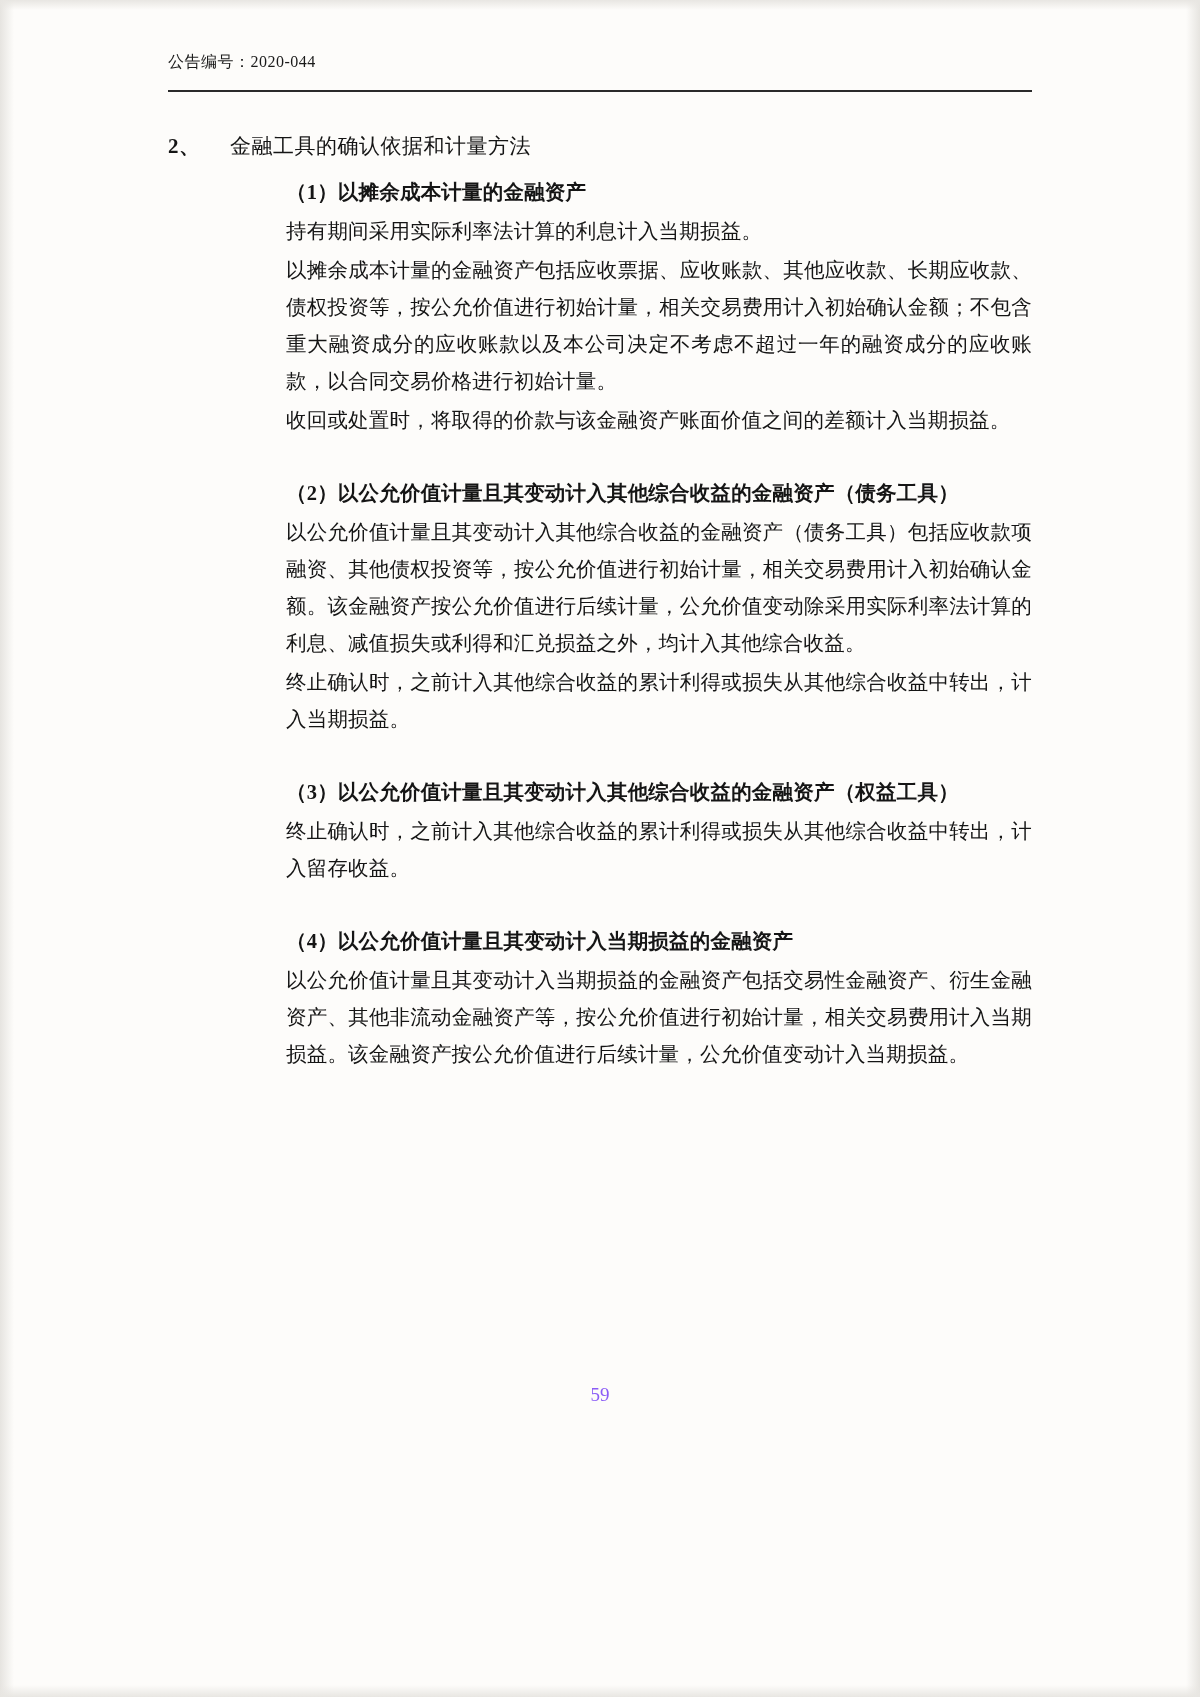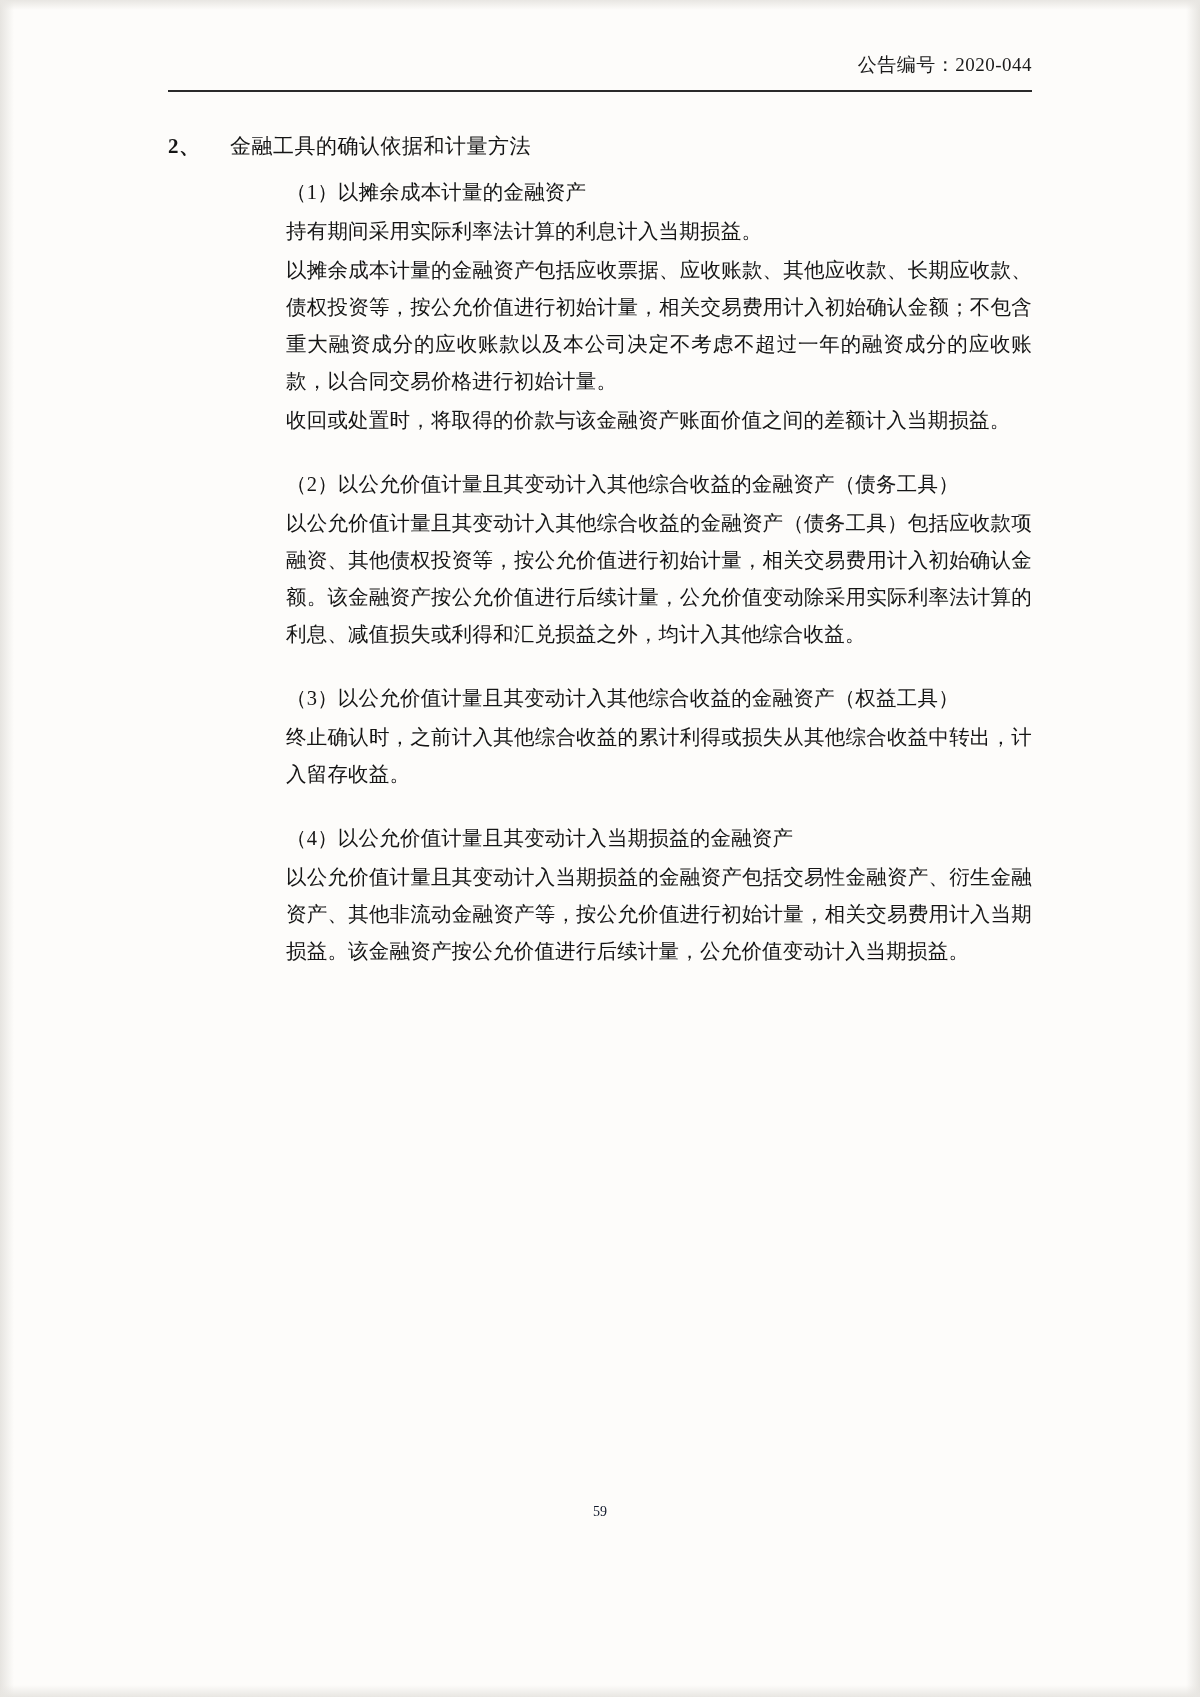--- a/index.html
+++ b/index.html
@@ -24,22 +24,22 @@
     top: 0;
     width: 1200px;
     height: 1697px;
   }
   
   .header {
     position: absolute;
     left: 168px;
     top: 52px;
     width: 864px;
-    text-align: right;
-    font-size: 19px;
+    text-align: left;
+    font-size: 16px;
     letter-spacing: 0.5px;
     color: #1a1a1a;
   }
   .header-rule {
     position: absolute;
     left: 168px;
     top: 90px;
     width: 864px;
     height: 2px;
     background: #2a2a2a;
@@ -73,34 +73,35 @@
   }
   p.para {
     margin: 0 0 2px 0;
     font-size: 20.5px;
     line-height: 37px;
     text-align: justify;
     text-justify: inter-ideograph;
     letter-spacing: 0.2px;
   }
   p.para.subhead {
-    margin-top: 3px;
+    margin-top: 12px;
+    font-weight: bold;
   }
   .gap {
     height: 22px;
   }
   
   .page-number {
     position: absolute;
     left: 0;
-    top: 1504px;
+    top: 1384px;
     width: 1200px;
     text-align: center;
-    font-size: 14px;
-    color: #0f172a;
+    font-size: 19px;
+    color: #8b5cf6;
   }
   
   .edge-l {
     position: absolute;
     left: 0; top: 0; width: 14px; height: 1697px;
     background: linear-gradient(to right, #e6e4e0, rgba(255,255,255,0));
     pointer-events: none;
   }
   .edge-r {
     position: absolute;
@@ -143,20 +144,21 @@
 
         <p class="para subhead">（1）以摊余成本计量的金融资产</p>
         <p class="para">持有期间采用实际利率法计算的利息计入当期损益。</p>
         <p class="para">以摊余成本计量的金融资产包括应收票据、应收账款、其他应收款、长期应收款、债权投资等，按公允价值进行初始计量，相关交易费用计入初始确认金额；不包含重大融资成分的应收账款以及本公司决定不考虑不超过一年的融资成分的应收账款，以合同交易价格进行初始计量。</p>
         <p class="para">收回或处置时，将取得的价款与该金融资产账面价值之间的差额计入当期损益。</p>
 
         <div class="gap"></div>
 
         <p class="para subhead">（2）以公允价值计量且其变动计入其他综合收益的金融资产（债务工具）</p>
         <p class="para">以公允价值计量且其变动计入其他综合收益的金融资产（债务工具）包括应收款项融资、其他债权投资等，按公允价值进行初始计量，相关交易费用计入初始确认金额。该金融资产按公允价值进行后续计量，公允价值变动除采用实际利率法计算的利息、减值损失或利得和汇兑损益之外，均计入其他综合收益。</p>
+        <p class="para">终止确认时，之前计入其他综合收益的累计利得或损失从其他综合收益中转出，计入当期损益。</p>
 
         <div class="gap"></div>
 
         <p class="para subhead">（3）以公允价值计量且其变动计入其他综合收益的金融资产（权益工具）</p>
         <p class="para">终止确认时，之前计入其他综合收益的累计利得或损失从其他综合收益中转出，计入留存收益。</p>
 
         <div class="gap"></div>
 
         <p class="para subhead">（4）以公允价值计量且其变动计入当期损益的金融资产</p>
         <p class="para">以公允价值计量且其变动计入当期损益的金融资产包括交易性金融资产、衍生金融资产、其他非流动金融资产等，按公允价值进行初始计量，相关交易费用计入当期损益。该金融资产按公允价值进行后续计量，公允价值变动计入当期损益。</p>

